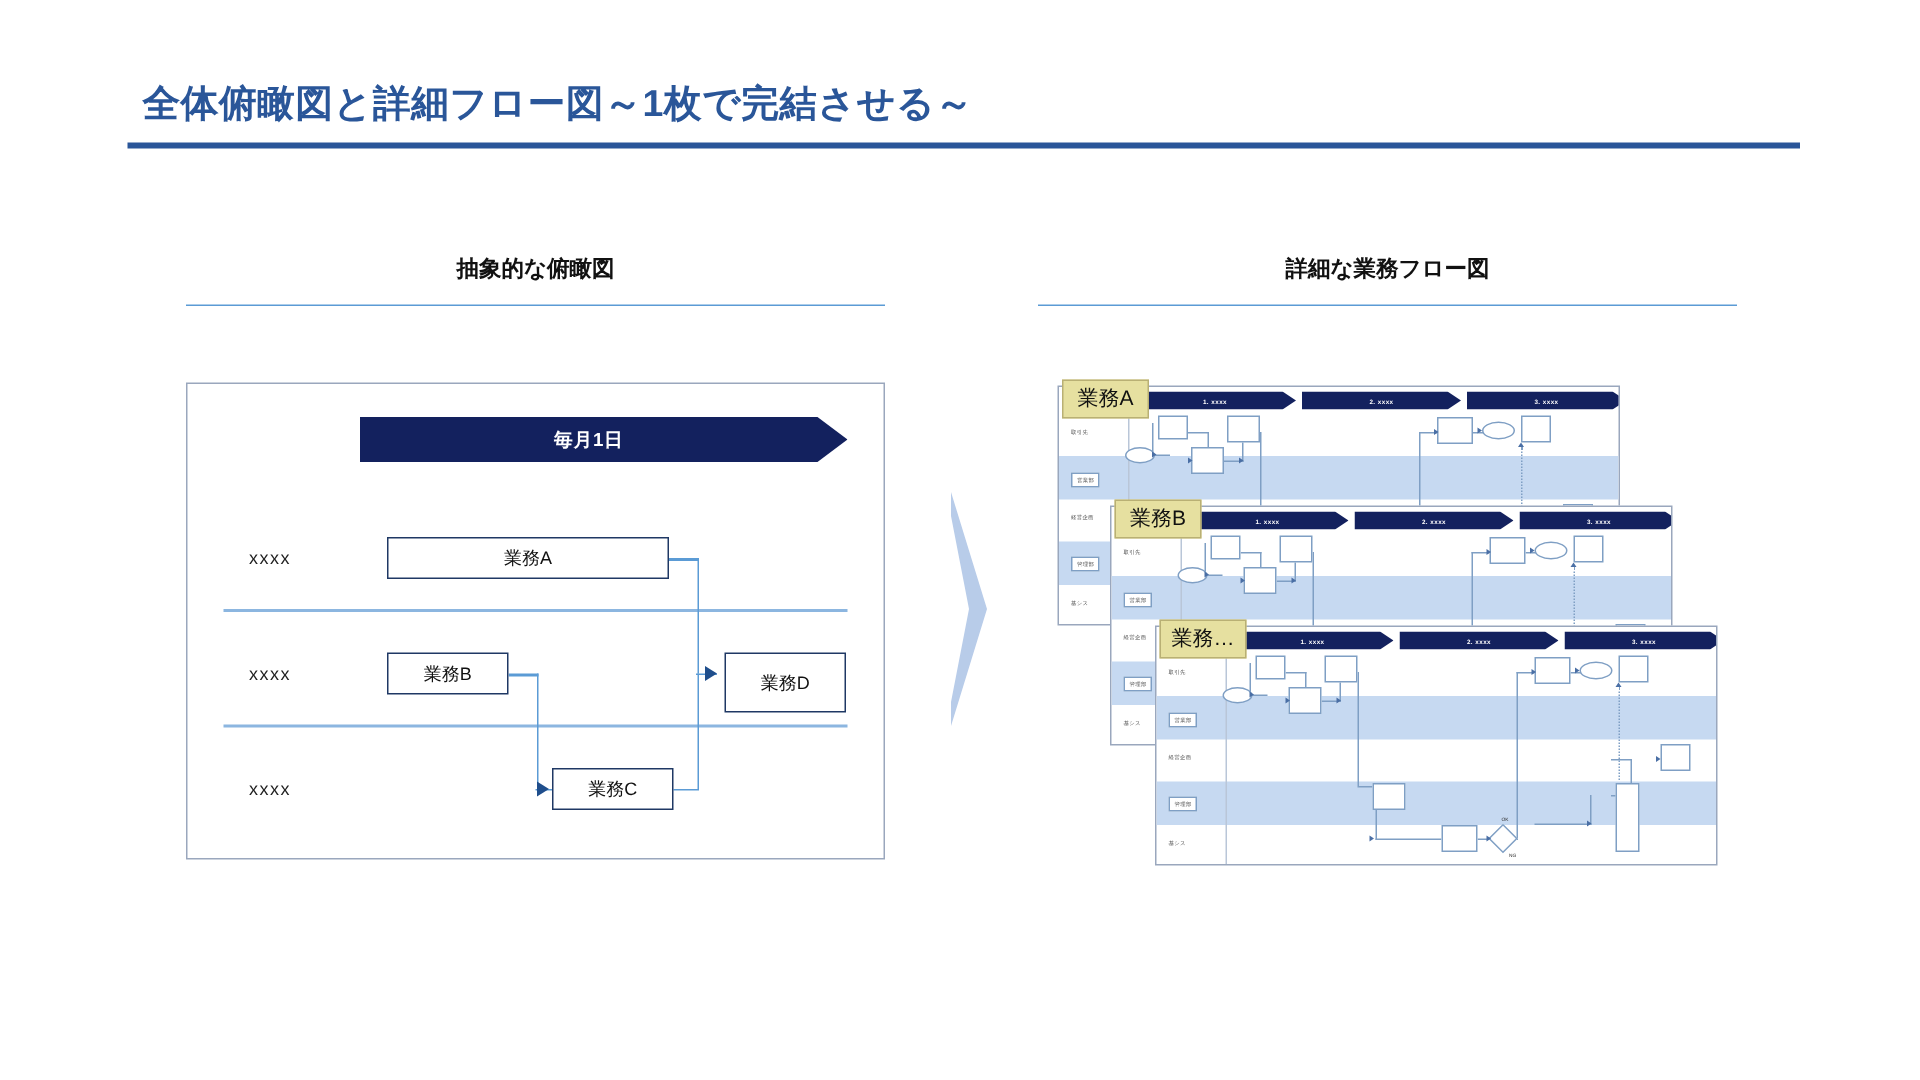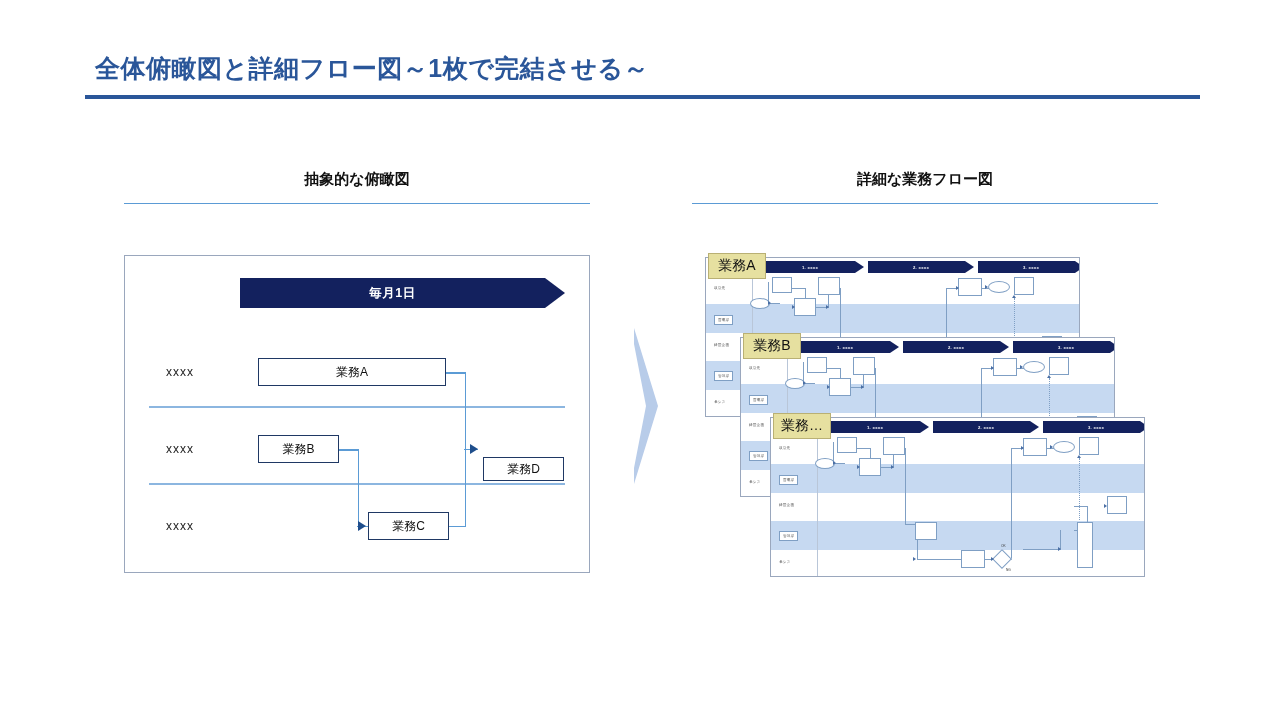--- a/index.html
+++ b/index.html
@@ -148,21 +148,21 @@
 <div class="arrow-head" style="left:358px;top:521px;"></div>
 
 <div class="conn conn-h" style="left:448px;top:525.5px;width:18px;"></div>
 <div class="conn conn-v" style="left:464.5px;top:449px;height:77px;"></div>
 <div class="conn conn-h" style="left:464px;top:448.5px;width:14px;"></div>
 <div class="arrow-head" style="left:470px;top:444px;"></div>
 
 <div class="task-box" style="left:258px;top:358px;width:188px;height:28px;">業務A</div>
 <div class="task-box" style="left:258px;top:435px;width:81px;height:28px;">業務B</div>
 <div class="task-box" style="left:368px;top:512px;width:81px;height:28px;">業務C</div>
-<div class="task-box" style="left:483px;top:435px;width:81px;height:24px;margin-top:22px;">業務D</div>
+<div class="task-box" style="left:483px;top:435px;width:81px;height:40px;">業務D</div>
 
 <div id="middle-chevron">
   <svg viewBox="0 0 26 156" preserveAspectRatio="none">
     <polygon points="2,0 26,78 2,156 2,140 14,78 2,16" fill="#b8cce9"></polygon>
   </svg>
 </div>
 
 <div id="flow-stack">
 
   <div class="flow-card" id="card-0" style="left:5px;top:12px;width:375px;height:160px;">

